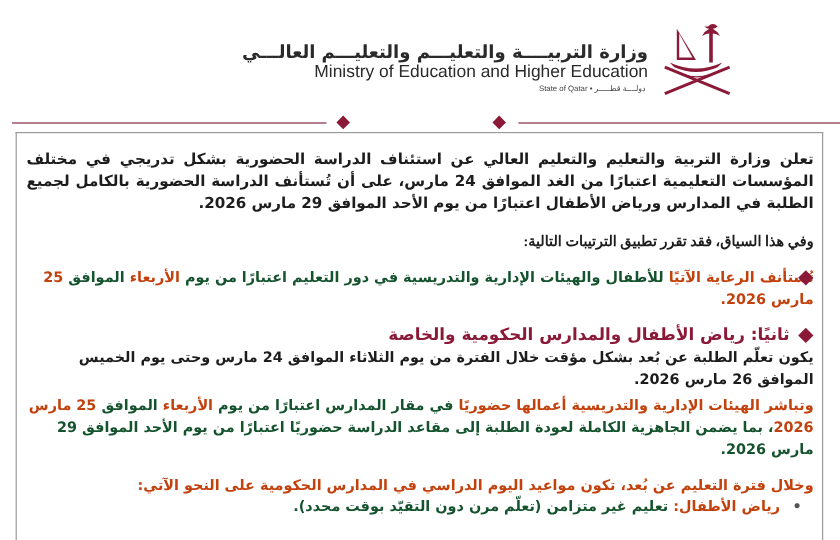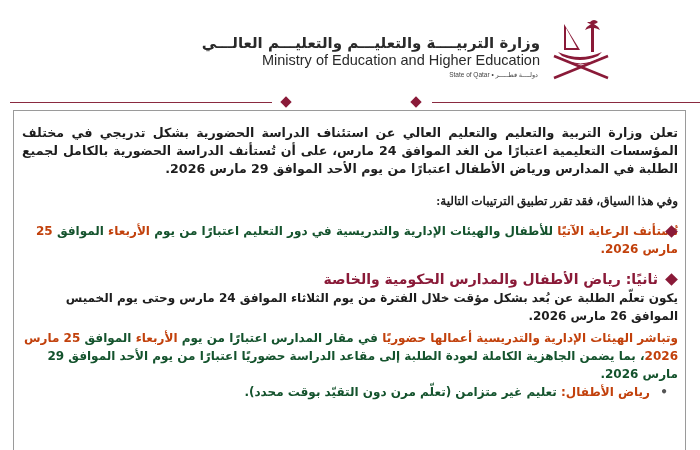--- a/index.html
+++ b/index.html
@@ -93,17 +93,18 @@
   </p>
 
   <div class="section-head">
     <span class="sdiamond"></span>
     <span>ثانيًا: رياض الأطفال والمدارس الحكومية والخاصة</span>
   </div>
   <p class="line">يكون تعلّم الطلبة عن بُعد بشكل مؤقت خلال الفترة من يوم الثلاثاء الموافق 24 مارس وحتى يوم الخميس الموافق 26 مارس 2026.</p>
   <p class="line mt6">
     <span class="hl">وتباشر الهيئات الإدارية والتدريسية أعمالها حضوريًا</span><span class="plain"> في مقار المدارس اعتبارًا من يوم </span><span class="hl">الأربعاء</span><span class="plain"> الموافق </span><span class="hl">25 مارس 2026</span><span class="plain">، بما يضمن الجاهزية الكاملة لعودة الطلبة إلى مقاعد الدراسة حضوريًا اعتبارًا من يوم الأحد الموافق 29 مارس 2026.</span>
   </p>
+  <p class="line mt14 hl">وخلال فترة التعليم عن بُعد، تكون مواعيد اليوم الدراسي في المدارس الحكومية على النحو الآتي:</p>
   <p class="line bullet">
     <span class="dot">•</span>
     <span class="hl">رياض الأطفال:</span><span class="plain"> تعليم غير متزامن (تعلّم مرن دون التقيّد بوقت محدد).</span>
   </p>
 </div>
 
 </body></html>

